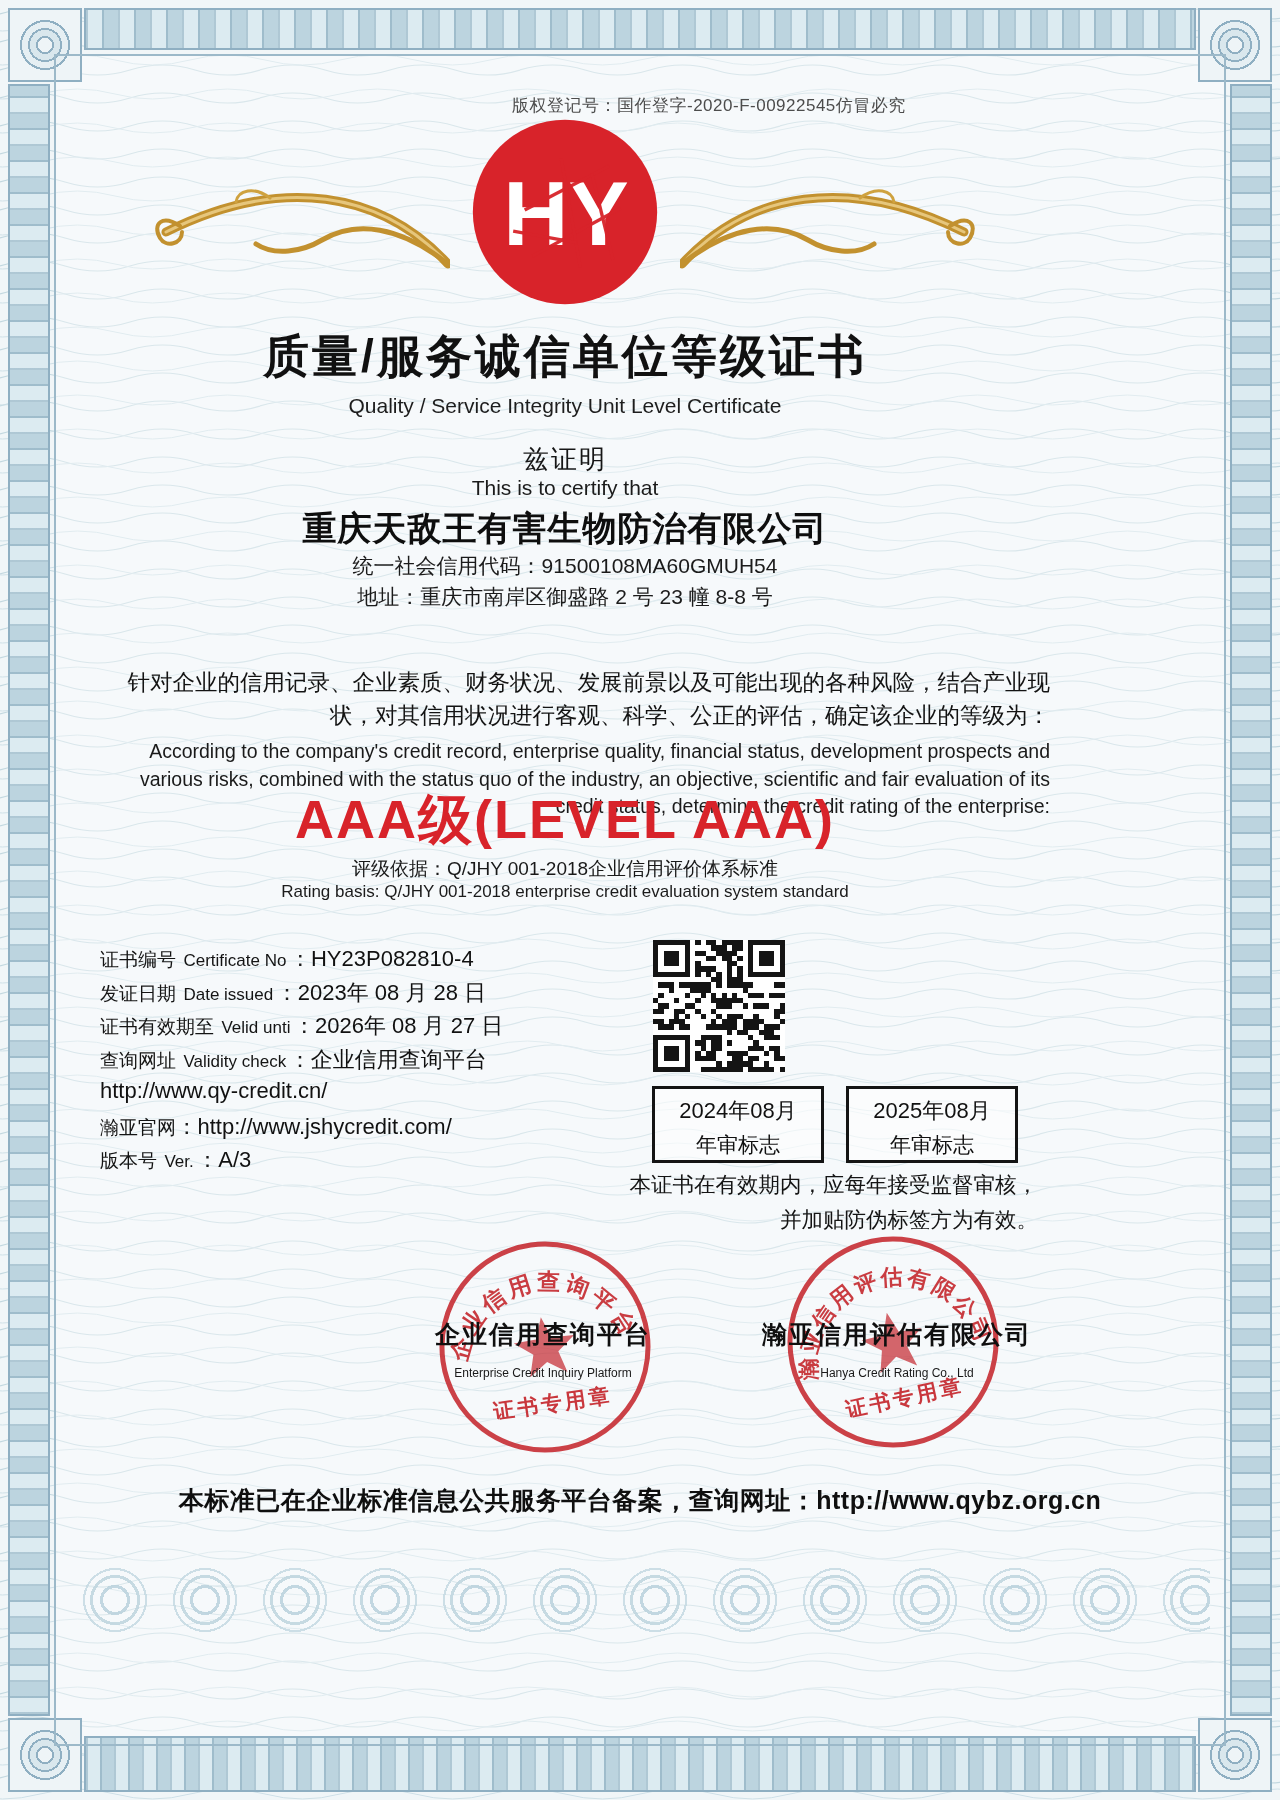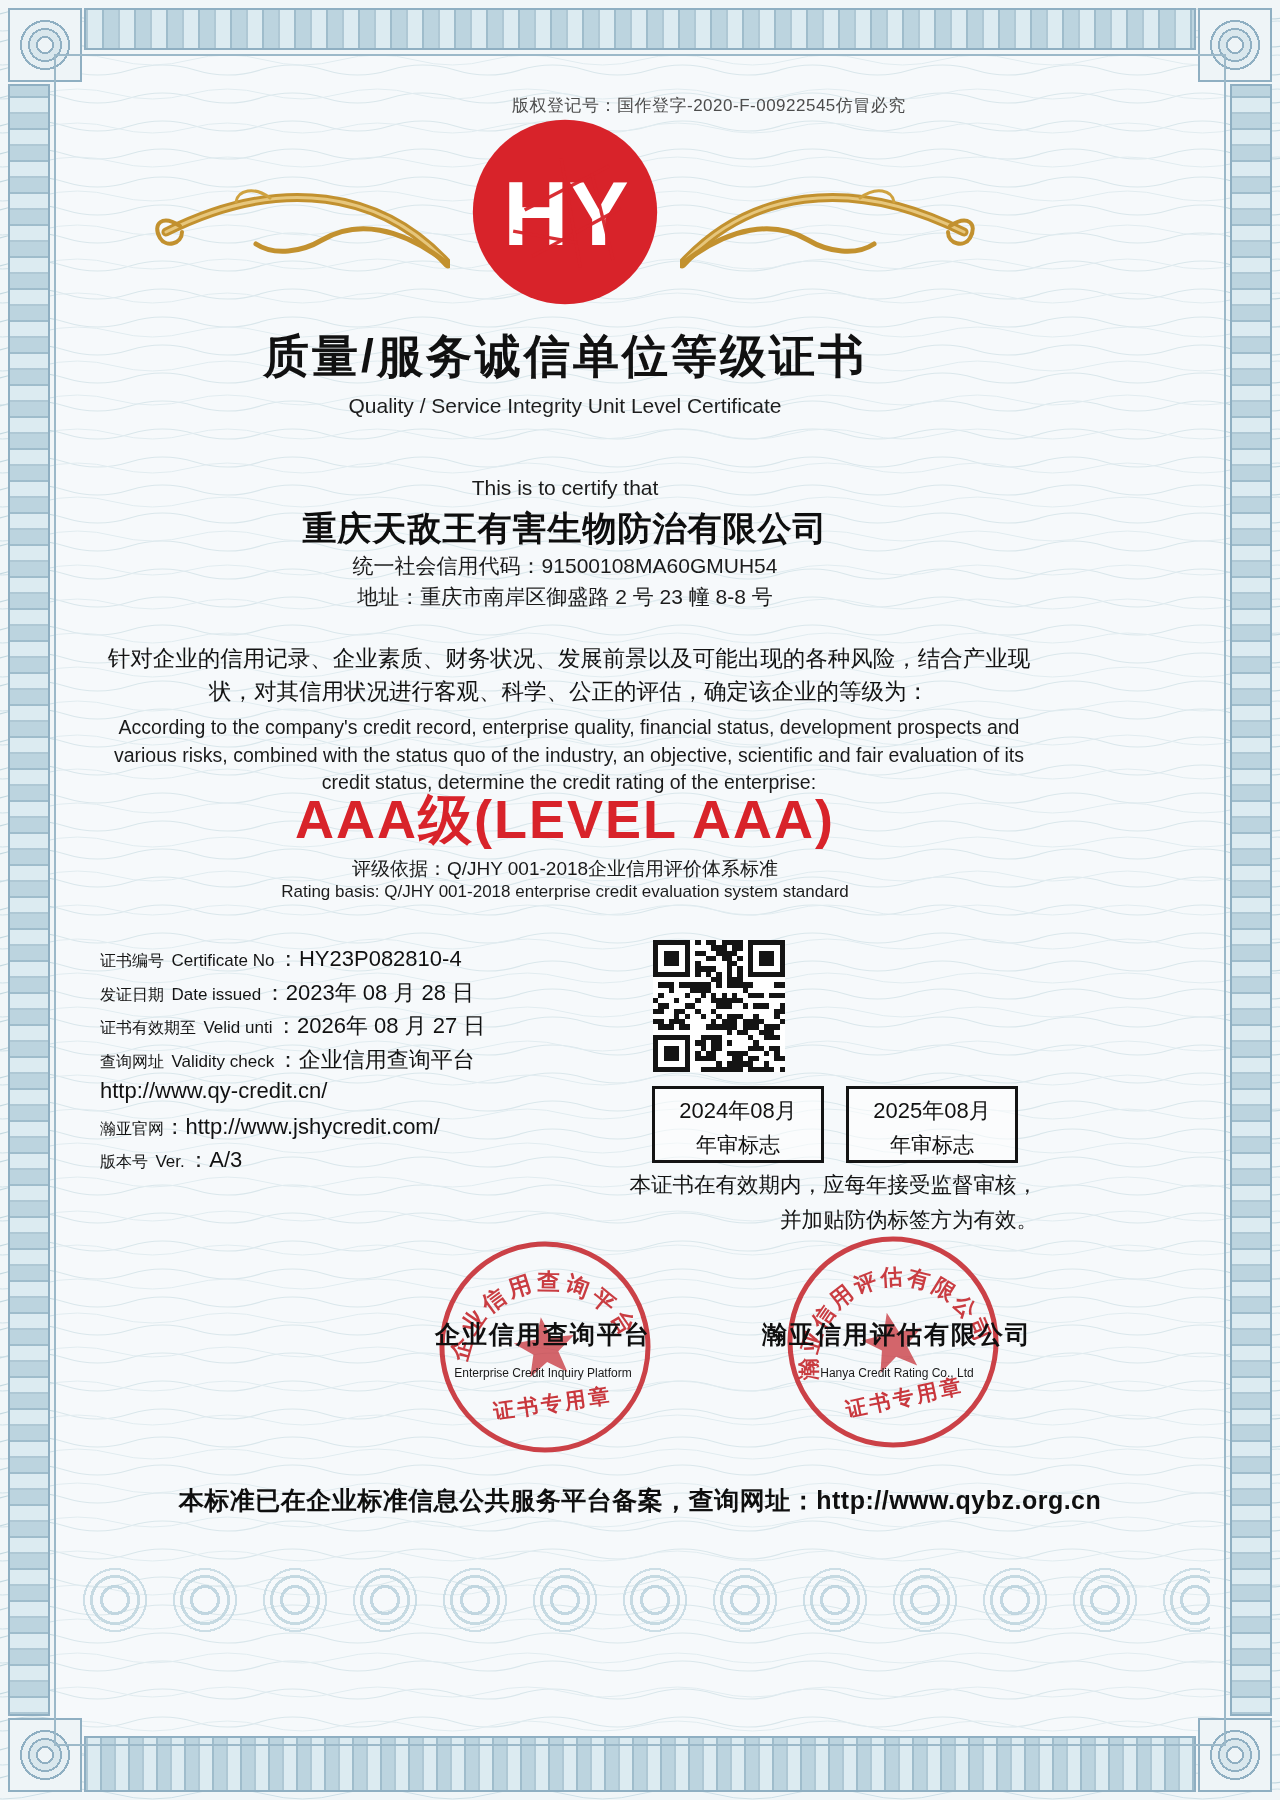--- a/index.html
+++ b/index.html
@@ -53,29 +53,29 @@
   .fl-left{left:150px;}
   .fl-right{left:680px;transform:scaleX(-1);}
   .center-wrap{left:85px;width:960px;text-align:center;}
   .title{top:326px;font-size:46px;font-weight:900;letter-spacing:3px;color:#111;}
   .subtitle{top:394px;font-size:21px;color:#1d1d1d;}
   .certify-zh{top:442px;font-size:26px;color:#161616;letter-spacing:2px;}
   .certify-en{top:476px;font-size:21px;}
   .company{top:506px;font-size:34px;font-weight:800;letter-spacing:1px;color:#0e0e0e;}
   .code-line{top:552px;font-size:21px;}
   .addr-line{top:583px;font-size:21px;}
-  .para{left:100px;width:938px;text-align:center;}
+  .para{left:112px;width:938px;text-align:right;margin-top:24px;}
   .para-zh{top:642px;font-size:22.5px;line-height:1.48;color:#131313;}
   .para-en{top:714px;font-size:19.5px;line-height:1.42;color:#1a1a1a;}
   .rating{top:784px;font-size:54px;font-weight:900;letter-spacing:2px;color:#d8232a;}
   .basis-zh{top:856px;font-size:19px;color:#191919;}
   .basis-en{top:882px;font-size:17px;}
   .details{top:944px;left:100px;width:560px;text-align:left;}
   .drow{height:33.5px;white-space:nowrap;}
-  .drow .zh{font-size:16px;color:#141414;}
+  .drow .zh{font-size:19px;color:#141414;}
   .drow .en{font-size:17px;color:#141414;padding:0 3px;}
   .drow .sep{font-size:21.5px;}
   .drow .val{font-size:22px;color:#111;}
   .qr-box{top:940px;left:653px;width:132px;height:132px;background:#fff;}
   .qr-note{top:938px;left:800px;width:240px;font-size:20.5px;line-height:1.6;text-align:left;color:#131313;}
   .audit-row{top:1086px;left:652px;width:366px;display:flex;gap:22px;}
   .audit-box{flex:1;height:64px;border:3px solid #141414;background:rgba(255,255,255,.55);
     text-align:center;padding-top:7px;box-sizing:content-box;}
   .audit-box .l1{font-size:22px;color:#111;}
   .audit-box .l2{font-size:21px;margin-top:5px;color:#111;}
@@ -149,20 +149,21 @@
       <path d="M298 96 C 232 24, 132 6, 16 64" stroke="#c2912f" stroke-width="9"></path>
       <path d="M298 96 C 232 24, 132 6, 16 64" stroke="#e6c67c" stroke-width="3"></path>
       <path d="M298 96 C 250 58, 206 52, 172 72 C 152 84, 124 88, 106 76" stroke="#c2912f" stroke-width="5"></path>
       <path d="M30 58 C 12 46, 2 56, 10 70 C 16 80, 32 76, 32 64" stroke="#c2912f" stroke-width="4"></path>
       <path d="M120 30 C 104 18, 88 22, 86 34" stroke="#cfa23f" stroke-width="3"></path>
     </g>
   </svg>
 
   <div class="abs z2 center-wrap title">质量/服务诚信单位等级证书</div>
   <div class="abs z2 center-wrap subtitle">Quality / Service Integrity Unit Level Certificate</div>
+  <div class="abs z2 center-wrap certify-zh">兹证明</div>
   <div class="abs z2 center-wrap certify-en">This is to certify that</div>
   <div class="abs z2 center-wrap company">重庆天敌王有害生物防治有限公司</div>
   <div class="abs z2 center-wrap code-line">统一社会信用代码：91500108MA60GMUH54</div>
   <div class="abs z2 center-wrap addr-line">地址：重庆市南岸区御盛路 2 号 23 幢 8-8 号</div>
 
   <div class="abs z2 para para-zh">针对企业的信用记录、企业素质、财务状况、发展前景以及可能出现的各种风险，结合产业现状，对其信用状况进行客观、科学、公正的评估，确定该企业的等级为：</div>
   <div class="abs z2 para para-en">According to the company's credit record, enterprise quality, financial status, development prospects and various risks, combined with the status quo of the industry, an objective, scientific and fair evaluation of its credit status, determine the credit rating of the enterprise:</div>
   <div class="abs z2 center-wrap rating">AAA级(LEVEL AAA)</div>
   <div class="abs z2 center-wrap basis-zh">评级依据：Q/JHY 001-2018企业信用评价体系标准</div>
   <div class="abs z2 center-wrap basis-en">Rating basis: Q/JHY 001-2018 enterprise credit evaluation system standard</div>

